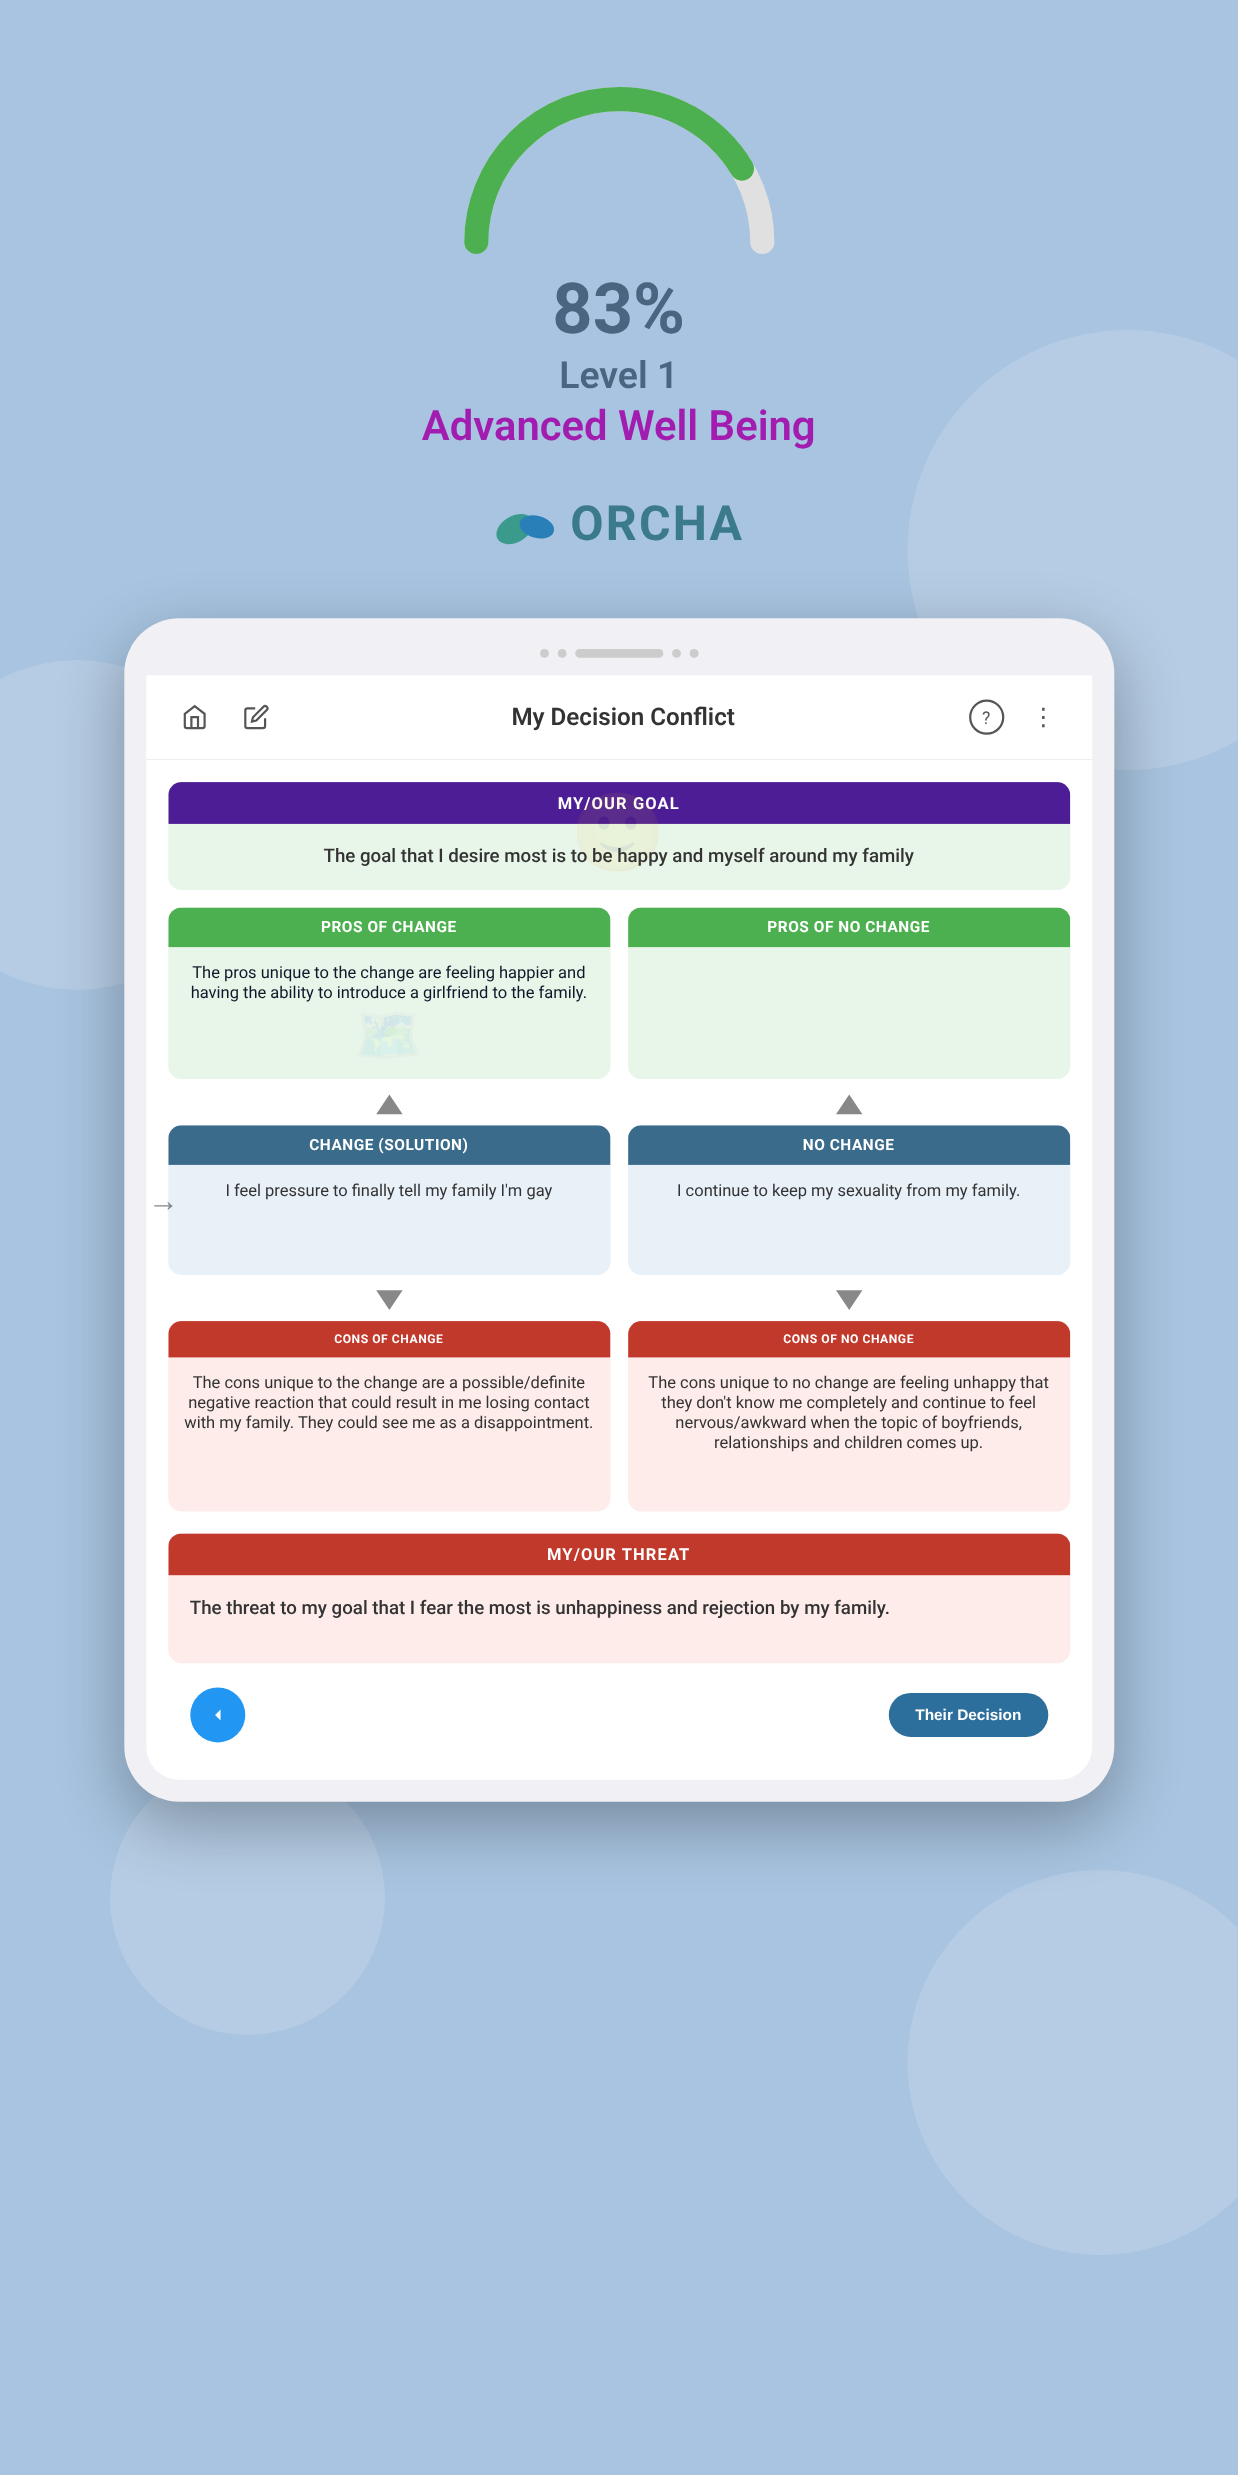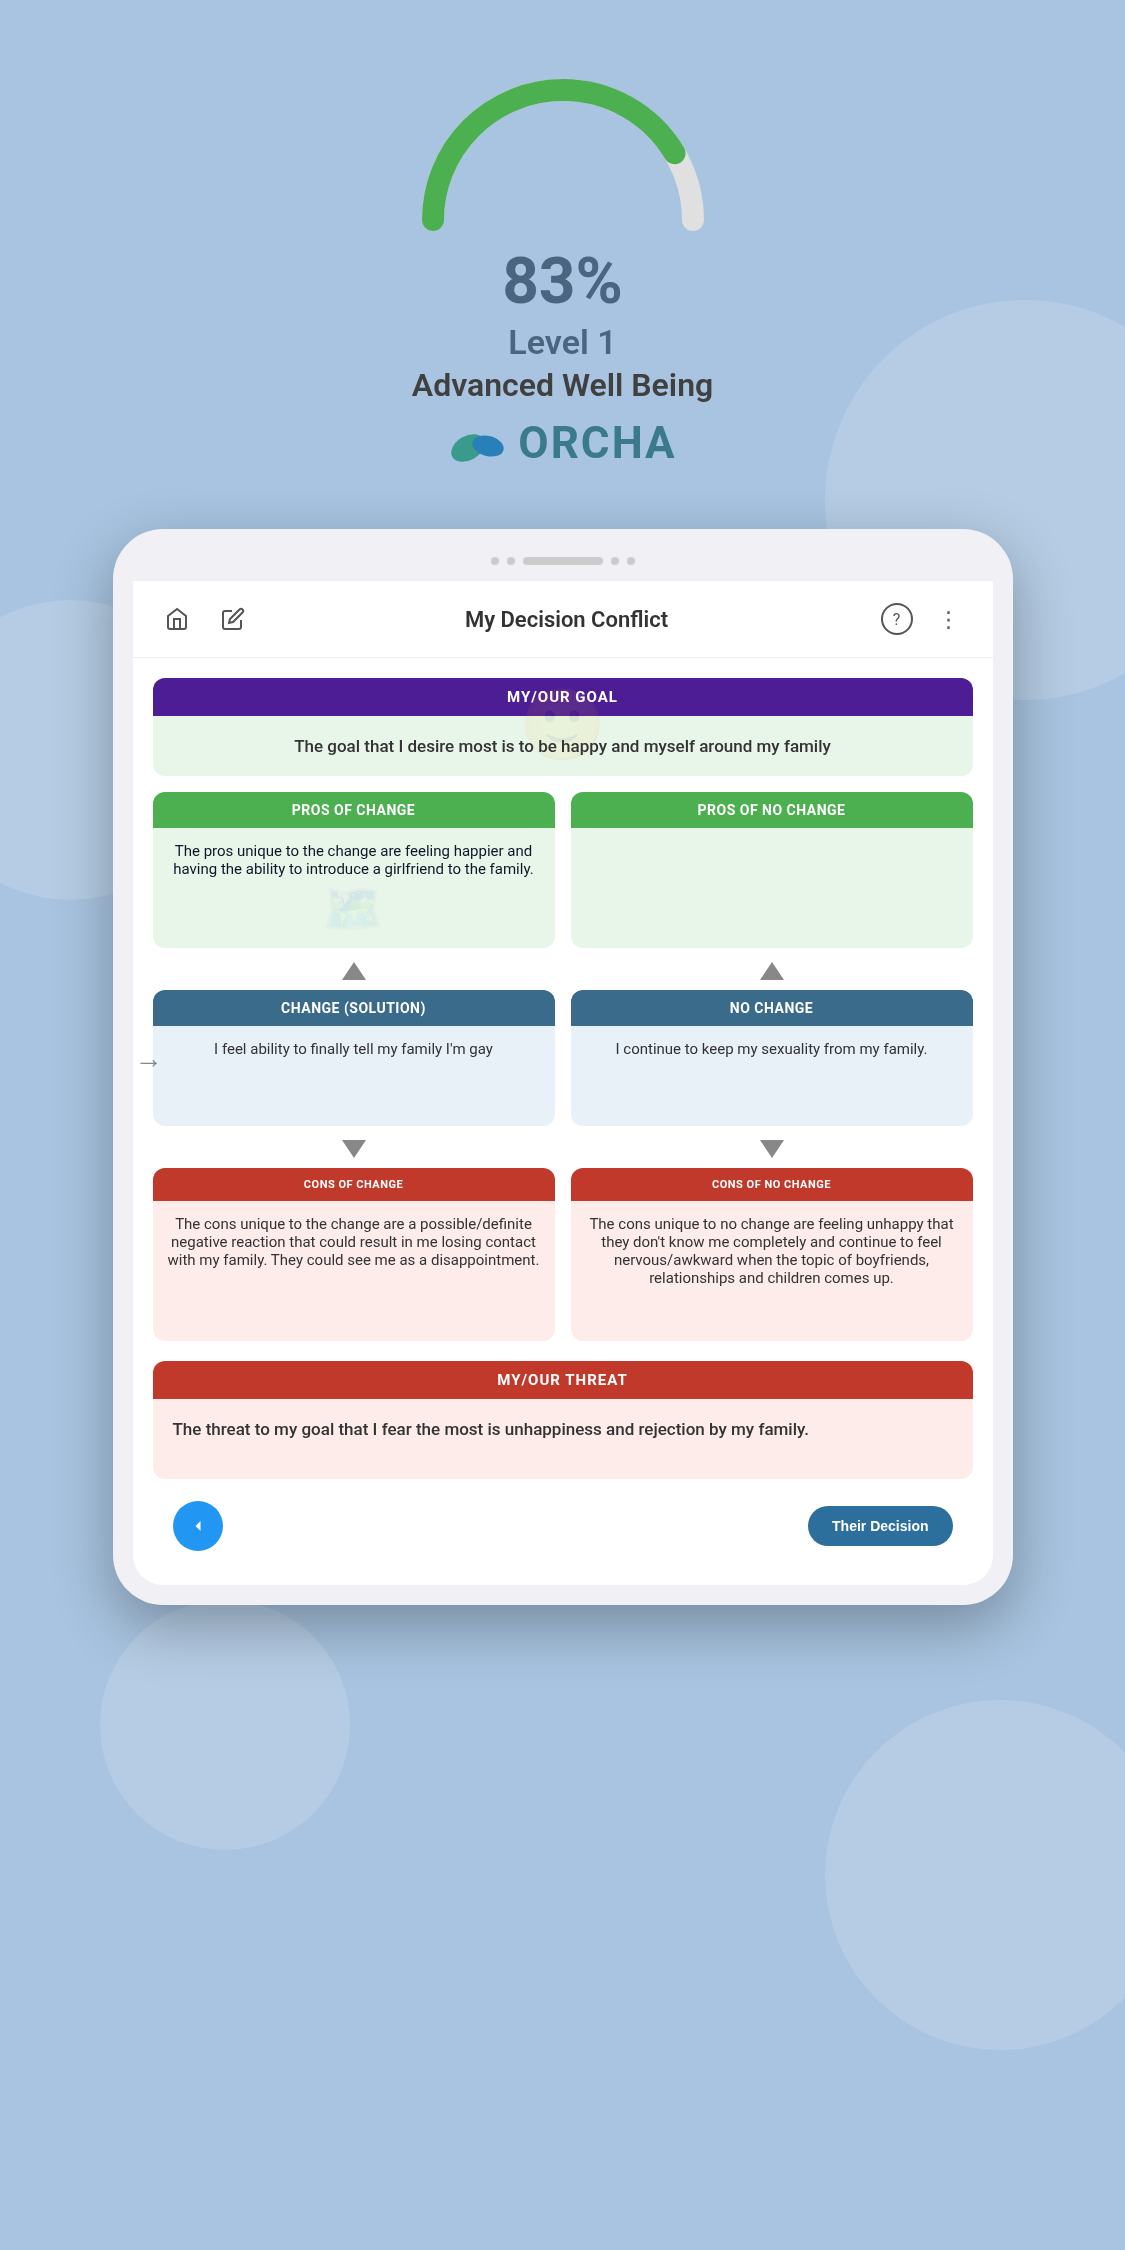--- a/index.html
+++ b/index.html
@@ -65,25 +65,25 @@
       margin-bottom: 8px;
     }
     .gauge-level {
       font-size: 34px;
       font-weight: 600;
       color: #4a6580;
       text-align: center;
       margin-bottom: 4px;
     }
     .gauge-sublevel {
-      font-size: 32px;
+      font-size: 38px;
       font-weight: 600;
-      color: #404040;
-      text-align: center;
-      margin-bottom: 13px;
+      color: #a21caf;
+      text-align: center;
+      margin-bottom: 40px;
     }
 
     
     .orcha-logo {
       display: flex;
       align-items: center;
       gap: 10px;
     }
     .orcha-leaf {
       width: 60px;
@@ -485,21 +485,21 @@
         </div>
       </div>
 
       <div class="two-col" style="position:relative;">
 
         <div style="position:absolute; left:-18px; top:50%; transform:translateY(-50%); color:#888; font-size:28px; font-weight:bold;">→</div>
 
         <div class="solution-section">
           <div class="solution-header">CHANGE (SOLUTION)</div>
           <div class="solution-body">
-            <div class="solution-text">I feel ability to finally tell my family I'm gay</div>
+            <div class="solution-text">I feel pressure to finally tell my family I'm gay</div>
           </div>
         </div>
         <div class="solution-section">
           <div class="solution-header">NO CHANGE</div>
           <div class="solution-body">
             <div class="solution-text">I continue to keep my sexuality from my family.</div>
           </div>
         </div>
       </div>
 

